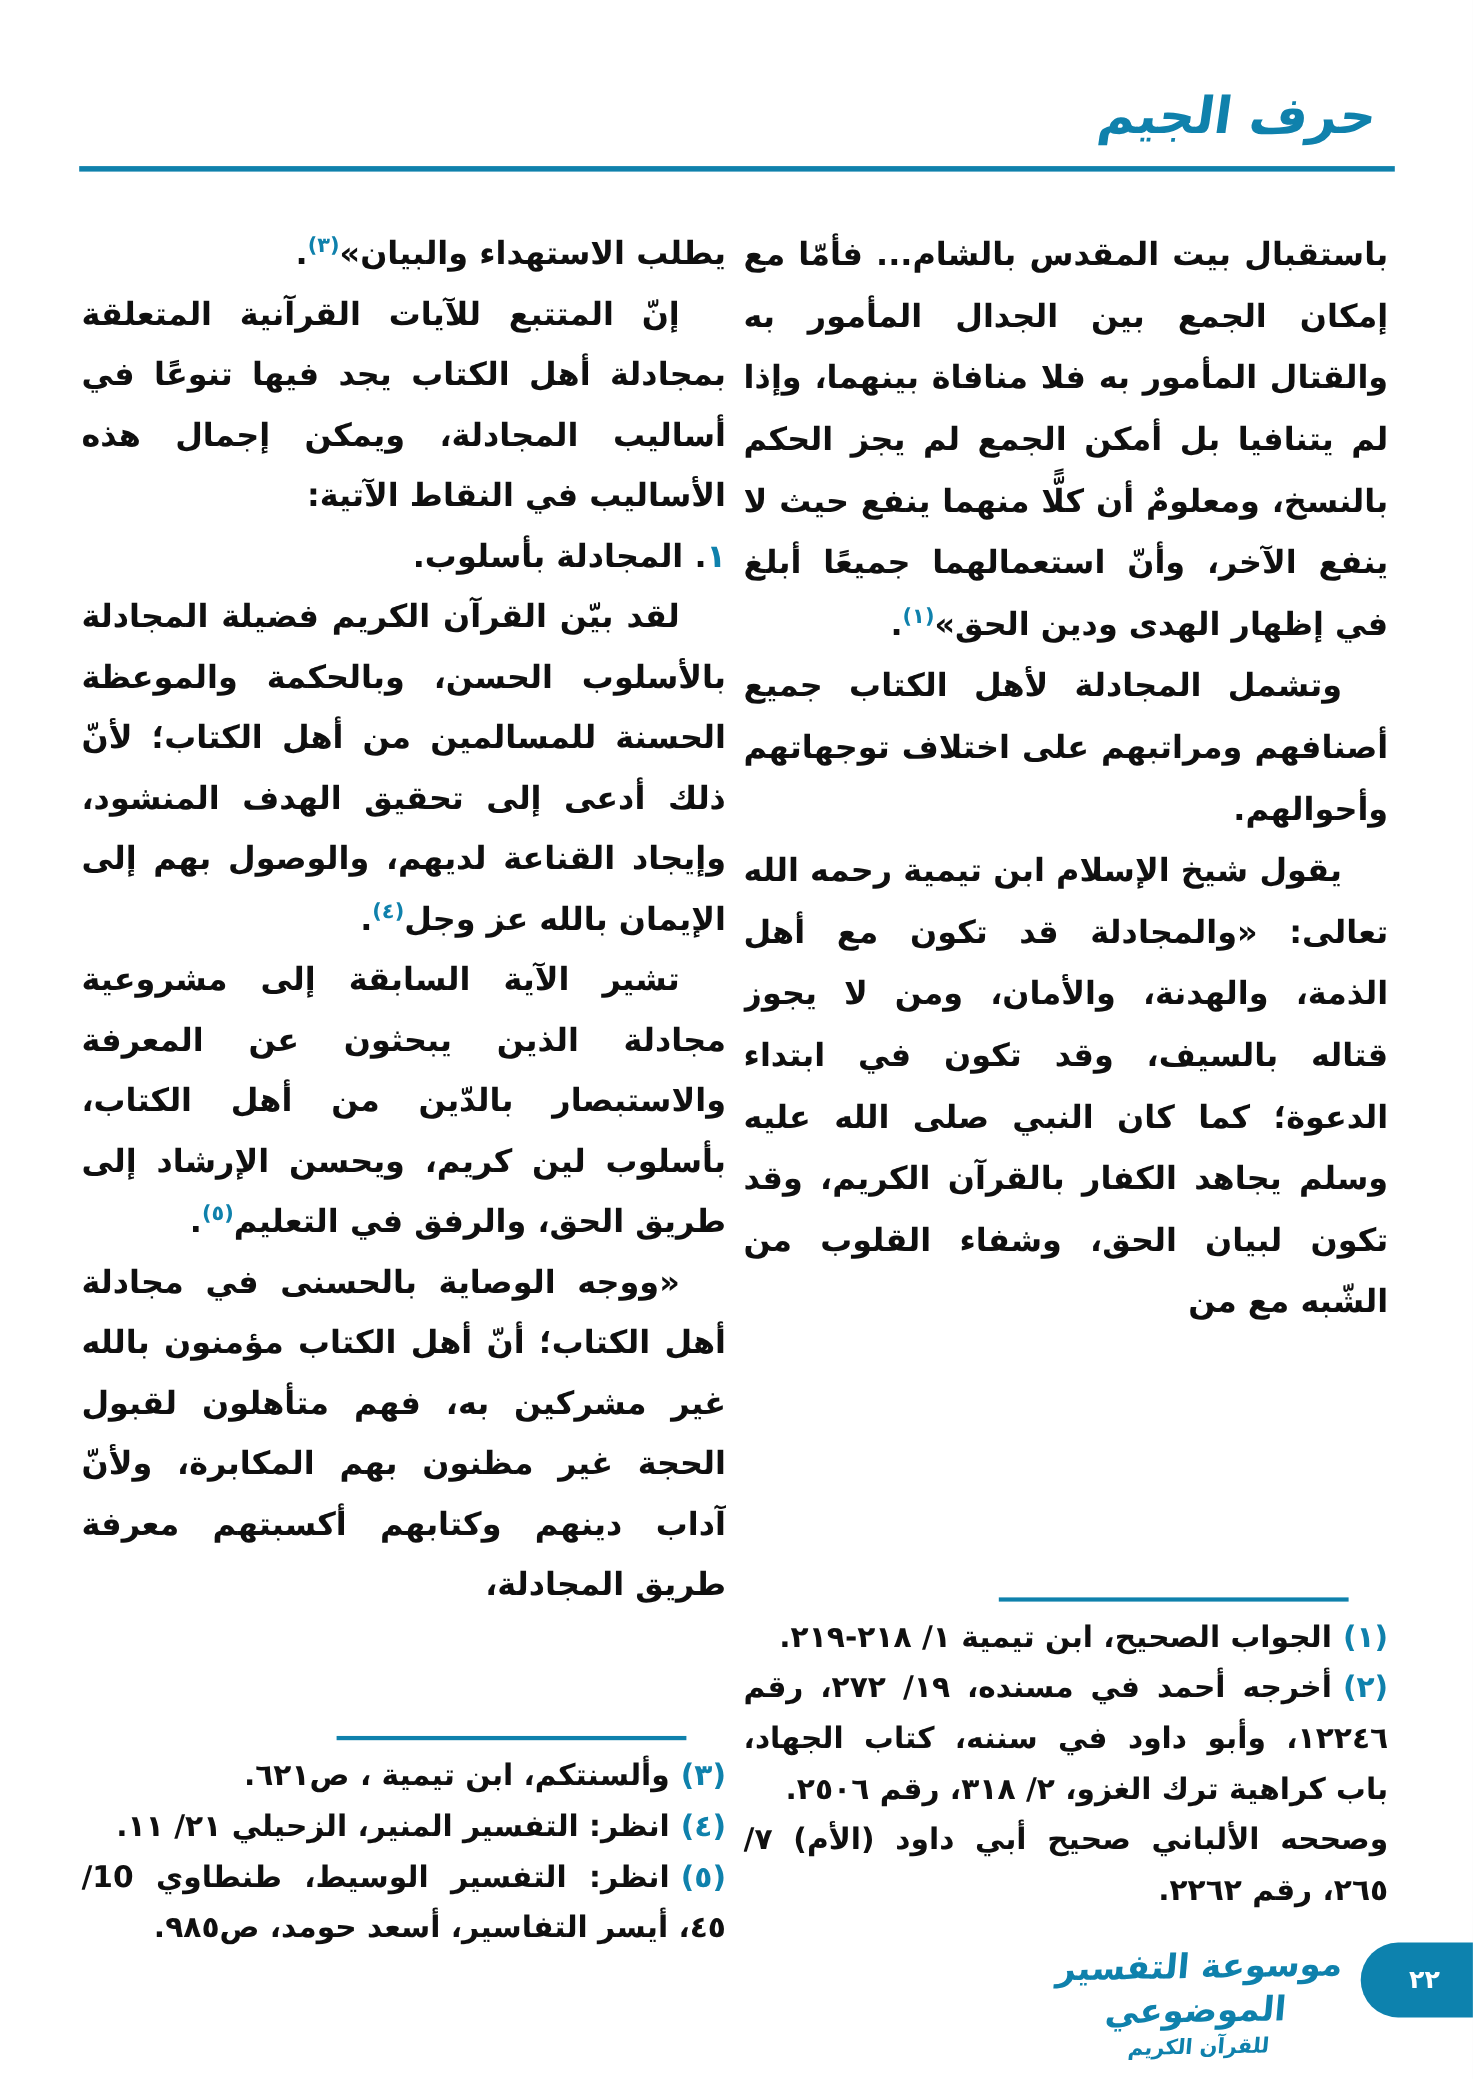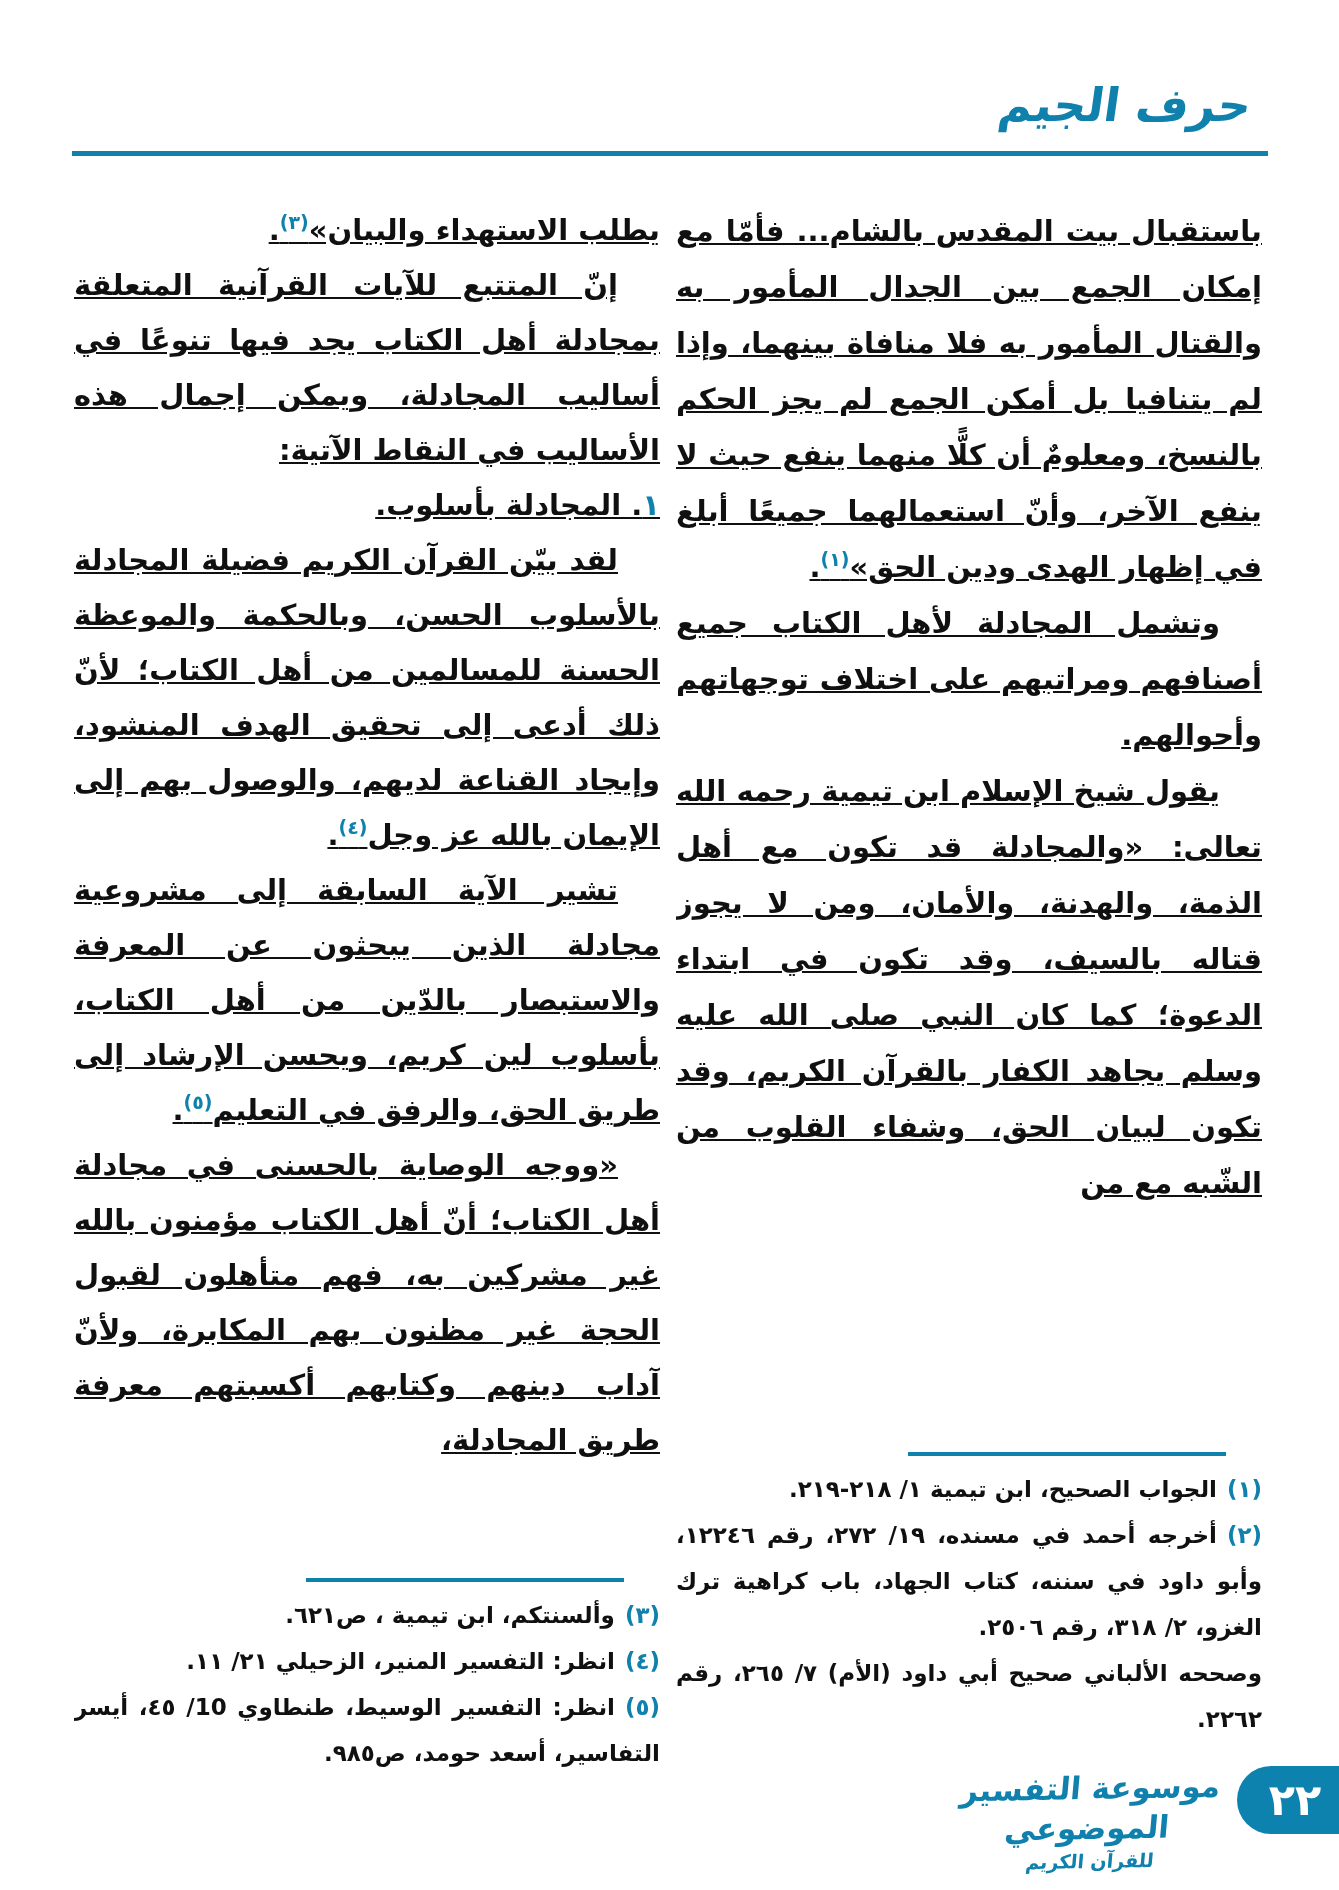--- a/index.html
+++ b/index.html
@@ -24,33 +24,33 @@
   }
   
   .col{
     position:absolute;top:203px;width:586px;
     direction:rtl;text-align:justify;
     font-size:29px;font-weight:bold;line-height:56px;
     overflow:hidden;
   }
   .col-right{left:676px;height:1248px;}
   .col-left{left:74px;height:1372px;line-height:55px;}
-  .para{margin:0;padding:0;text-decoration:underline;}
+  .para{margin:0;padding:0;}
   .indent{text-indent:42px;}
   .fn-ref{
     color:#0f81ac;font-size:19px;font-weight:bold;
     vertical-align:super;line-height:0;
   }
   .list-num{color:#0f81ac;}
   .verse{color:#0f81ac;}
   
   .fnblock{
     position:absolute;width:586px;
     direction:rtl;text-align:justify;
-    font-size:23px;font-weight:bold;line-height:46px;
+    font-size:27px;font-weight:bold;line-height:46px;
     overflow:hidden;
   }
   .fnblock-right{left:676px;top:1452px;height:300px;}
   .fnblock-left{left:74px;top:1578px;height:190px;}
   .fn-divider{
     width:318px;height:4px;background:#0f81ac;
     margin:0 36px 10px 0; 
   }
   .fn{margin:0;}
   .fn-marker{color:#0f81ac;margin-left:10px;}
@@ -67,21 +67,21 @@
   .logo-line2{
     font-size:19px;font-weight:bold;line-height:26px;
     transform:skewX(-6deg);
   }
   .page-badge{
     position:absolute;right:0;top:1766px;width:102px;height:68px;
     background:#0d82ae;border-radius:34px 0 0 34px;
     display:flex;align-items:center;justify-content:center;
   }
   .page-badge span{
-    color:#ffffff;font-size:43px;font-weight:bold;
+    color:#ffffff;font-size:23px;font-weight:bold;
     padding-left:14px;
   }
 </style>
 </head>
 <body>
 
 <div class="page">
 
   <div class="section-heading">حرف الجيم</div>
   <div class="header-rule"></div>

